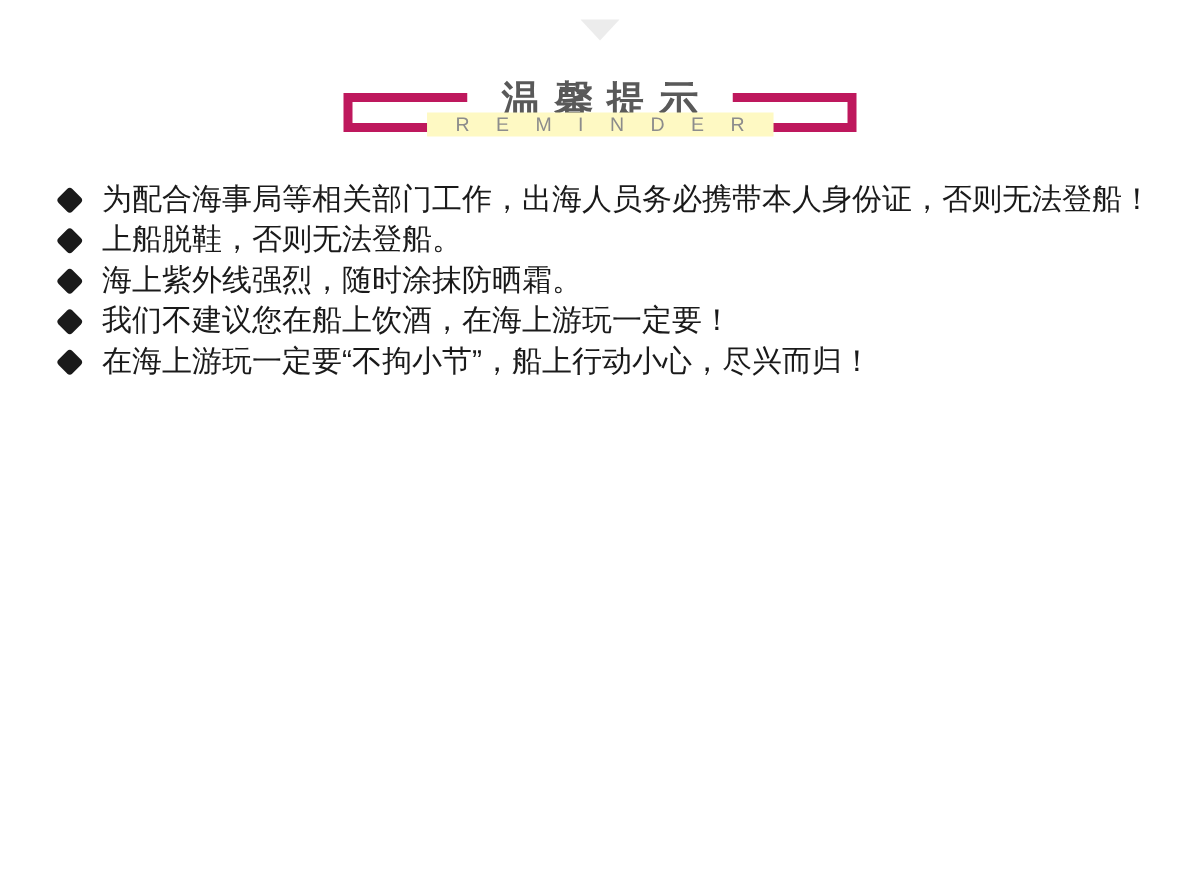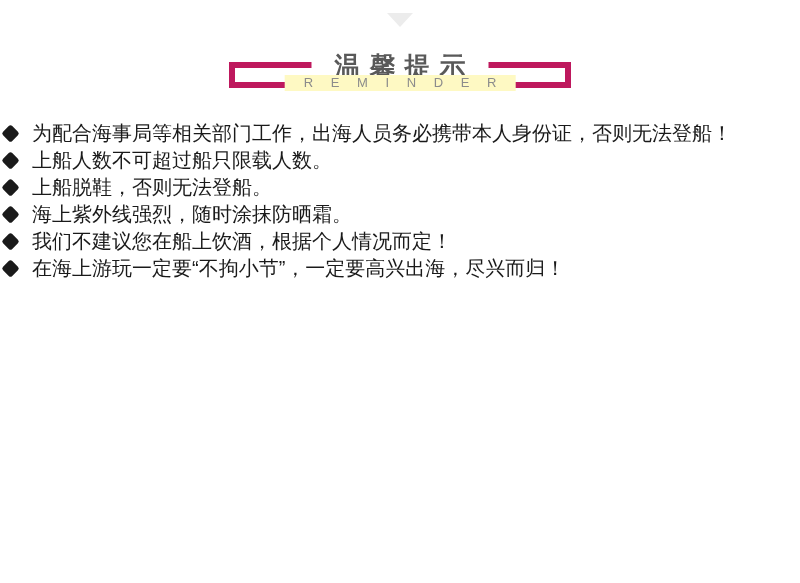--- a/index.html
+++ b/index.html
@@ -50,20 +50,21 @@
     padding: 0 12px;
     font-size: 13px;
     letter-spacing: 7px;
     text-indent: 7px;
     color: #8c8c8c;
     white-space: nowrap;
     line-height: 16px;
   }
   .tips {
     margin-top: 32px;
+    padding-left: 36px;
     padding-right: 24px;
   }
   .tip {
     display: flex;
     align-items: flex-start;
   }
   .bullet {
     flex: 0 0 20px;
     height: 27px;
     display: flex;
@@ -102,39 +103,33 @@
   <div class="tip">
     <span class="bullet">
         <i class="diamond"></i>
       </span>
     <span class="tip-text">为配合海事局等相关部门工作，出海人员务必携带本人身份证，否则无法登船！</span>
   </div>
   <div class="tip">
     <span class="bullet">
         <i class="diamond"></i>
       </span>
-    <span class="tip-text">上船人数不可超过船只限载人数。</span>
-  </div>
-  <div class="tip">
-    <span class="bullet">
-        <i class="diamond"></i>
-      </span>
     <span class="tip-text">上船脱鞋，否则无法登船。</span>
   </div>
   <div class="tip">
     <span class="bullet">
         <i class="diamond"></i>
       </span>
     <span class="tip-text">海上紫外线强烈，随时涂抹防晒霜。</span>
   </div>
   <div class="tip">
     <span class="bullet">
         <i class="diamond"></i>
       </span>
-    <span class="tip-text">我们不建议您在船上饮酒，根据个人情况而定！</span>
+    <span class="tip-text">我们不建议您在船上饮酒，在海上游玩一定要！</span>
   </div>
   <div class="tip">
     <span class="bullet">
         <i class="diamond"></i>
       </span>
-    <span class="tip-text">在海上游玩一定要“不拘小节”，一定要高兴出海，尽兴而归！</span>
+    <span class="tip-text">在海上游玩一定要“不拘小节”，船上行动小心，尽兴而归！</span>
   </div>
 </div>
 
 </body></html>

